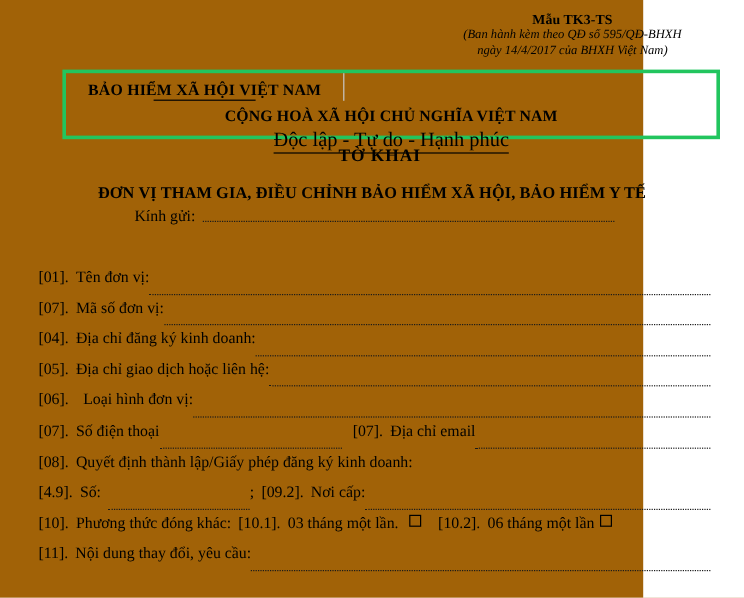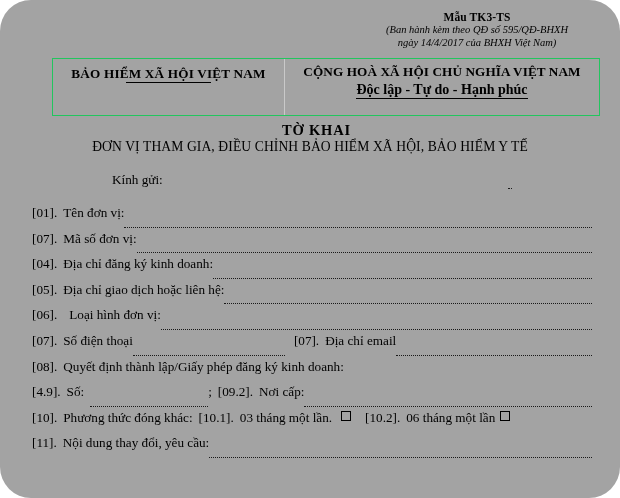--- a/index.html
+++ b/index.html
@@ -10,24 +10,23 @@
   body {
     width: 620px;
     height: 498px;
     overflow: hidden;
     font-family: "Liberation Serif", "DejaVu Serif", serif;
     color: #000000;
   }
 
   .page {
     position: relative;
-    width: 620px;
+    width: 536px;
     height: 498px;
-    background: #a3a3a3;
-    border-radius: 31px;
+    background: #a16207;
   }
 
   
   .form-code {
     position: absolute;
     left: 352px;
     top: 10px;
     width: 250px;
     text-align: center;
     line-height: 1.22;
@@ -43,22 +42,23 @@
   }
 
   
   .header-table {
     position: absolute;
     left: 52px;
     top: 58px;
     width: 548px;
     height: 58px;
     display: flex;
-    border: 1px solid #22c55e;
+    border: 3px solid #22c55e;
     box-sizing: border-box;
+    flex-direction: column;
   }
   .header-cell {
     box-sizing: border-box;
     padding-top: 5px;
     text-align: center;
   }
   .cell-left {
     width: 232px;
     border-right: 1px solid #c9c9c9;
   }
@@ -80,22 +80,22 @@
     width: 44%;
     border-bottom: 1.4px solid #000;
   }
   .nation-name {
     font-weight: bold;
     font-size: 13.2px;
     letter-spacing: 0.1px;
     white-space: nowrap;
   }
   .motto {
-    font-weight: bold;
-    font-size: 14px;
+    font-weight: normal;
+    font-size: 17px;
     margin-top: 2px;
     display: inline-block;
     border-bottom: 1.4px solid #000;
     padding-bottom: 0px;
   }
 
   
   .doc-title {
     position: absolute;
     left: 0;
@@ -103,45 +103,44 @@
     width: 620px;
     text-align: center;
   }
   .doc-title .t1 {
     font-weight: bold;
     font-size: 14.5px;
     letter-spacing: 0.8px;
     margin-left: 13px;
   }
   .doc-title .t2 {
-    font-weight: normal;
+    font-weight: bold;
     font-size: 13.6px;
     letter-spacing: 0.1px;
-    margin-top: 0;
+    margin-top: 14px;
     white-space: nowrap;
   }
 
   
   .recipient {
     position: absolute;
     left: 112px;
     top: 172px;
     width: 400px;
     font-size: 13.2px;
     display: flex;
     align-items: baseline;
-    flex-direction: column;
   }
   .recipient .rlabel { white-space: nowrap; }
 
   
   .fields {
     position: absolute;
     left: 32px;
-    top: 205px;
+    top: 223px;
     width: 560px;
   }
   .field-row {
     height: 25.6px;
     font-size: 13.2px;
     display: flex;
     align-items: baseline;
     white-space: nowrap;
   }
   .field-label { flex: none; }

